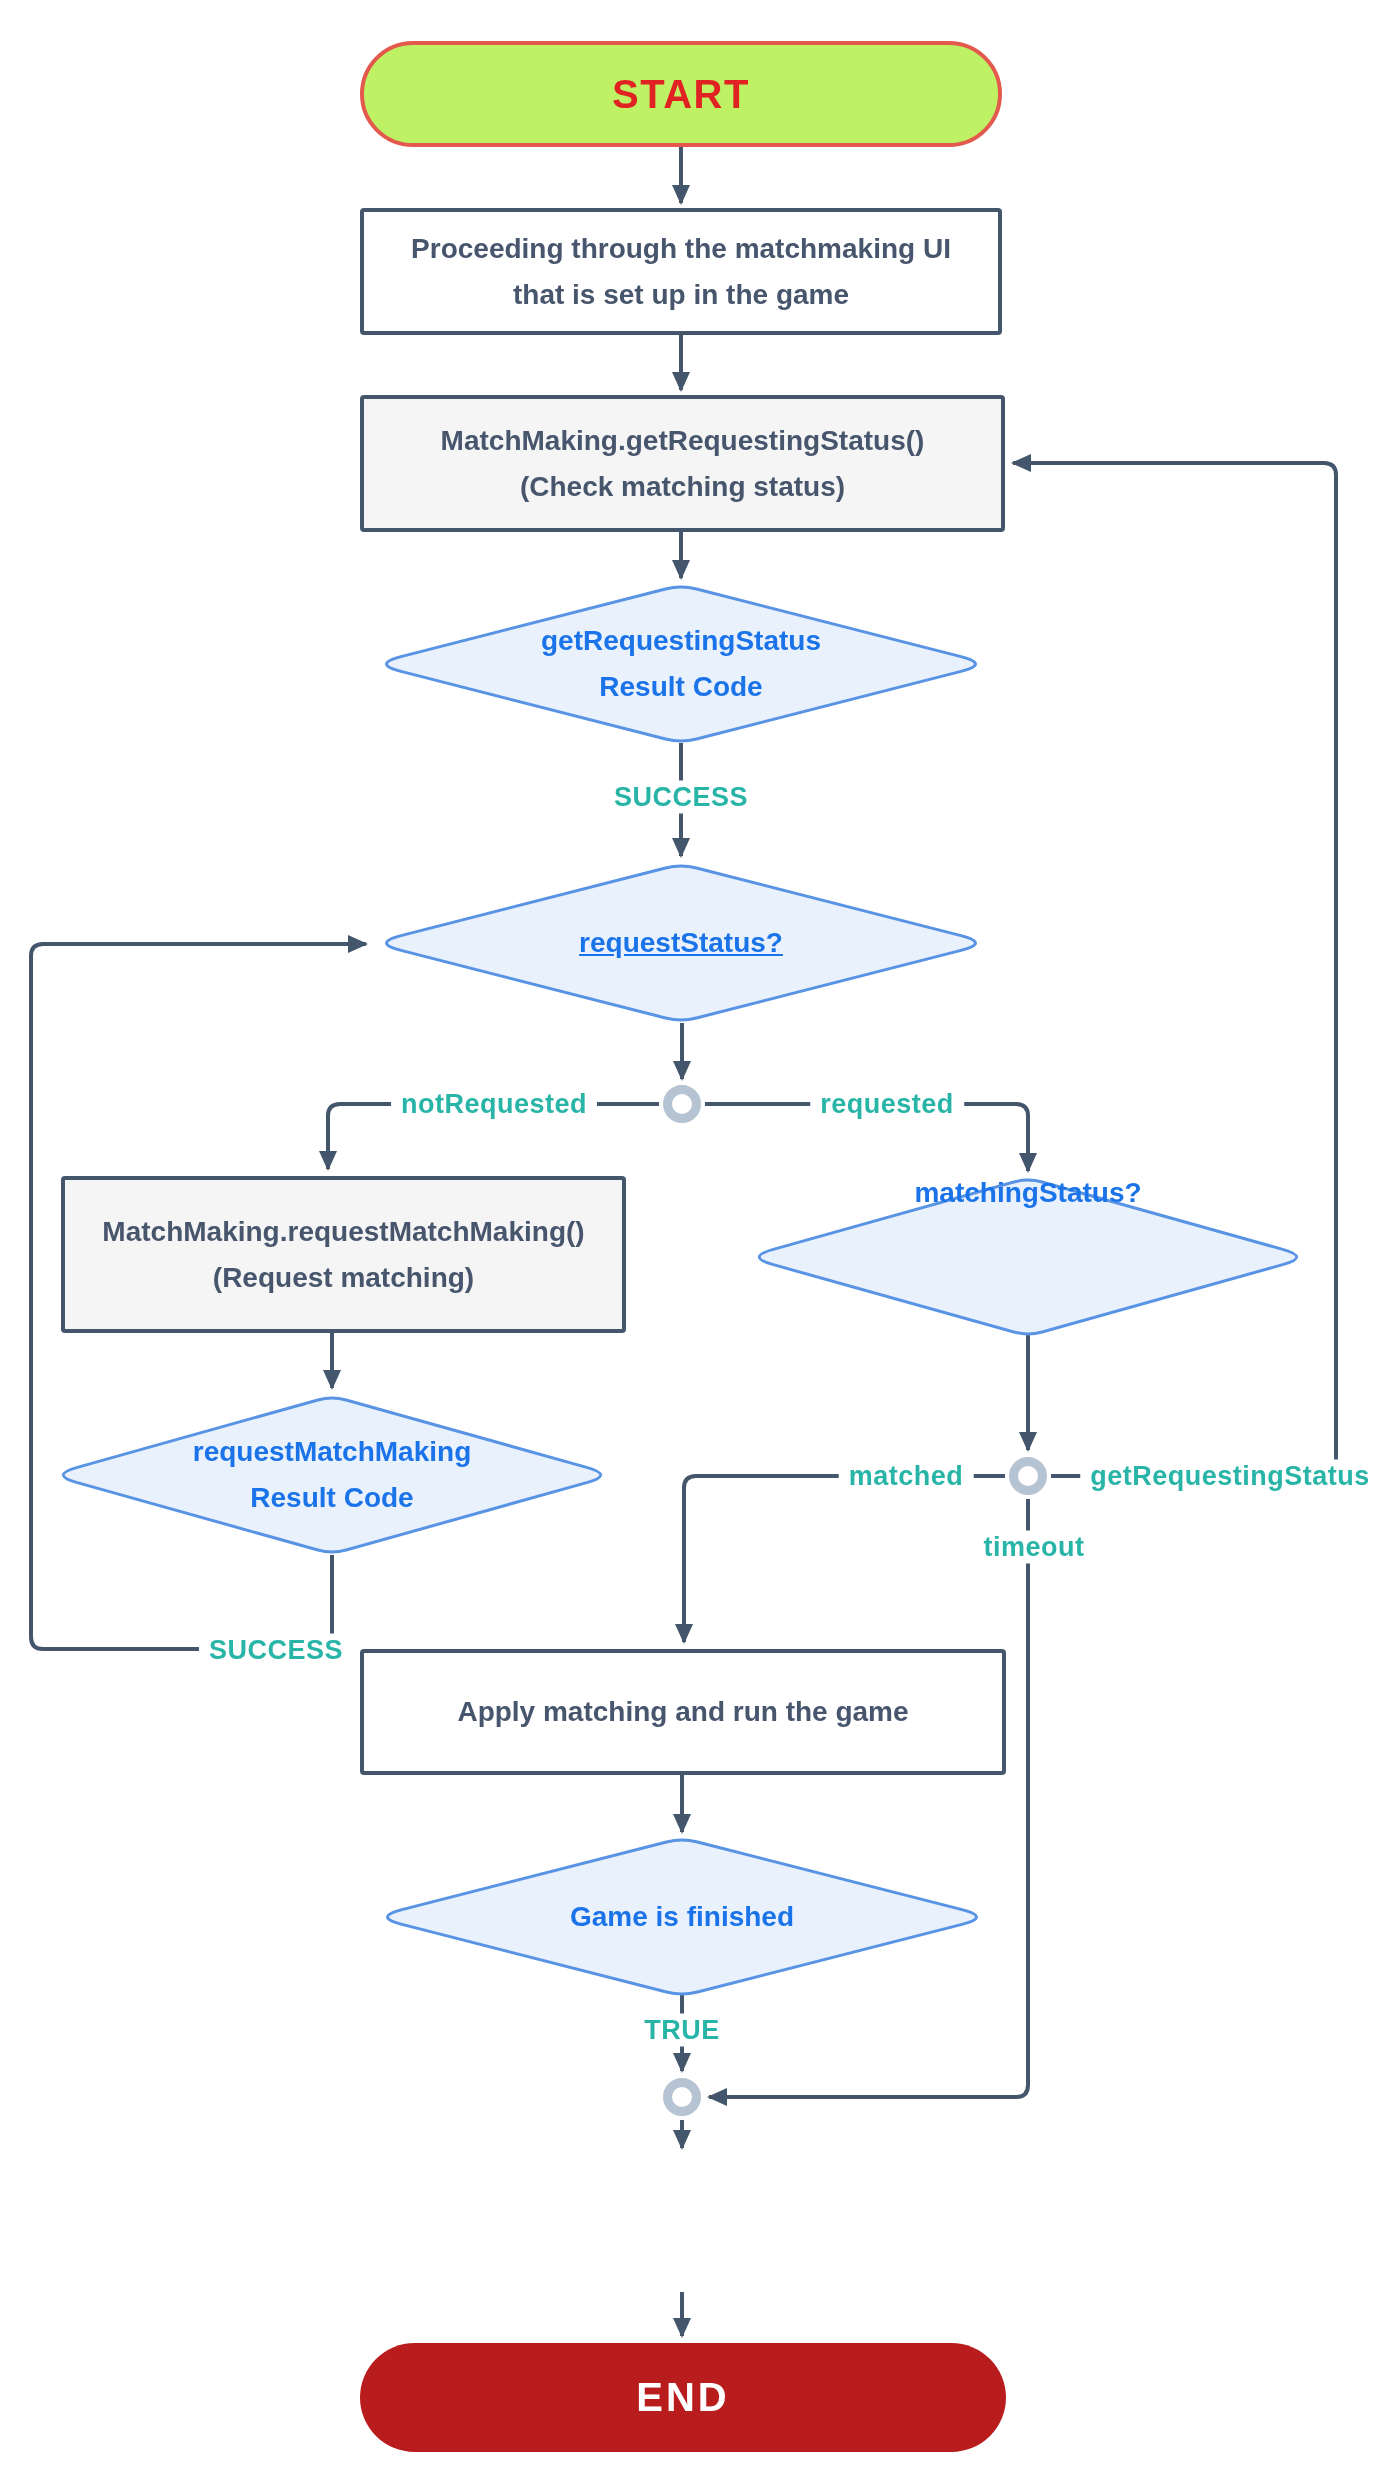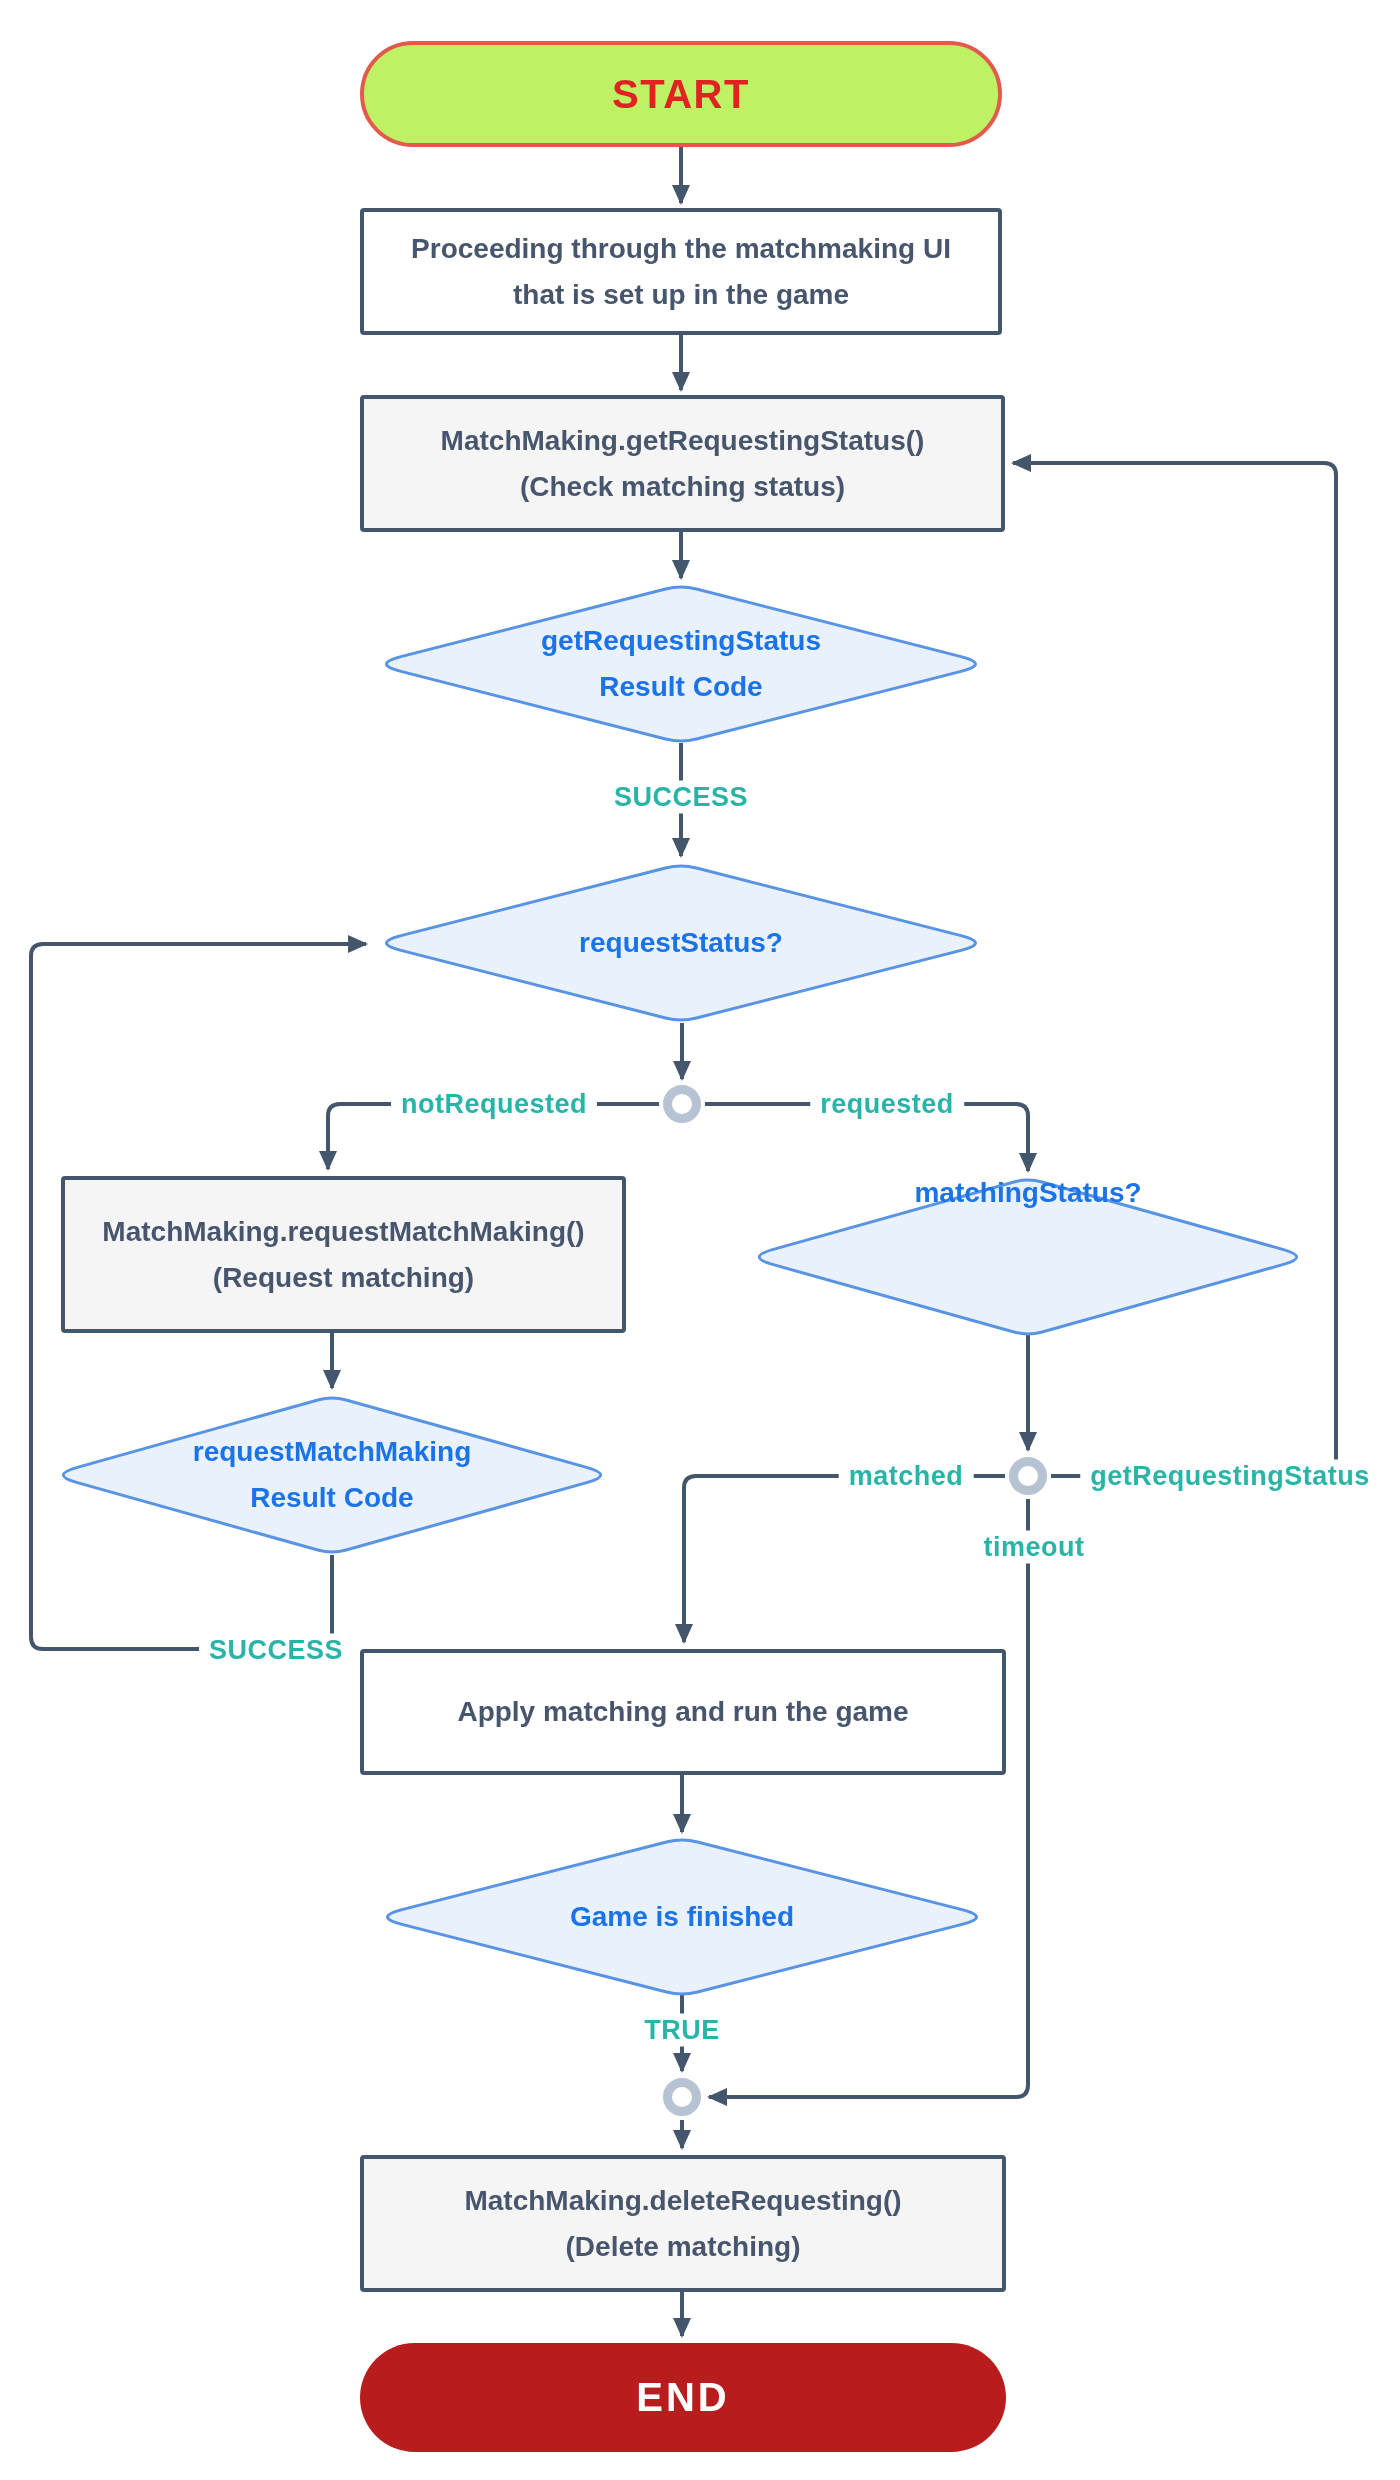--- a/index.html
+++ b/index.html
@@ -135,34 +135,30 @@
 
   <div class="node proc gray" style="left:61px;top:1176px;width:565px;height:157px;">
     <span>MatchMaking.requestMatchMaking()</span>
     <span>(Request matching)</span>
   </div>
 
   <div class="node proc" style="left:360px;top:1649px;width:646px;height:126px;">
     <span>Apply matching and run the game</span>
   </div>
 
-  <div class="node proc gray" style="left:360px;top:2155px;width:646px;height:137px;">
-    <span>MatchMaking.deleteRequesting()</span>
-    <span>(Delete matching)</span>
-  </div>
 
   <div class="node terminal" id="node-end" style="left:360px;top:2343px;width:646px;height:109px;">
     <span>END</span>
   </div>
 
   <div class="diamond-label" style="left:681px;top:664px;">
     <div>getRequestingStatus</div>
     <div>Result Code</div>
   </div>
-  <div class="diamond-label" style="left:681px;top:943px;">
+  <div class="diamond-label" style="left:681px;top:943px;text-decoration:underline;">
     <div>requestStatus?</div>
   </div>
   <div class="diamond-label" style="left:332px;top:1475px;">
     <div>requestMatchMaking</div>
     <div>Result Code</div>
   </div>
   <div class="diamond-label" style="left:1028px;top:1193px;">
     <div>matchingStatus?</div>
   </div>
   <div class="diamond-label" style="left:682px;top:1917px;">

